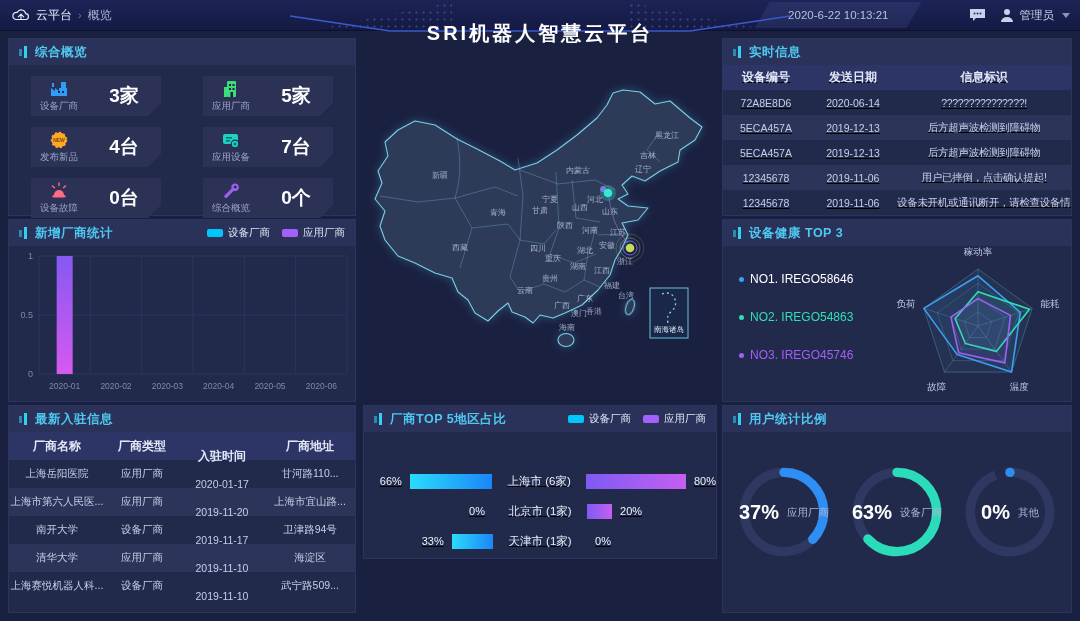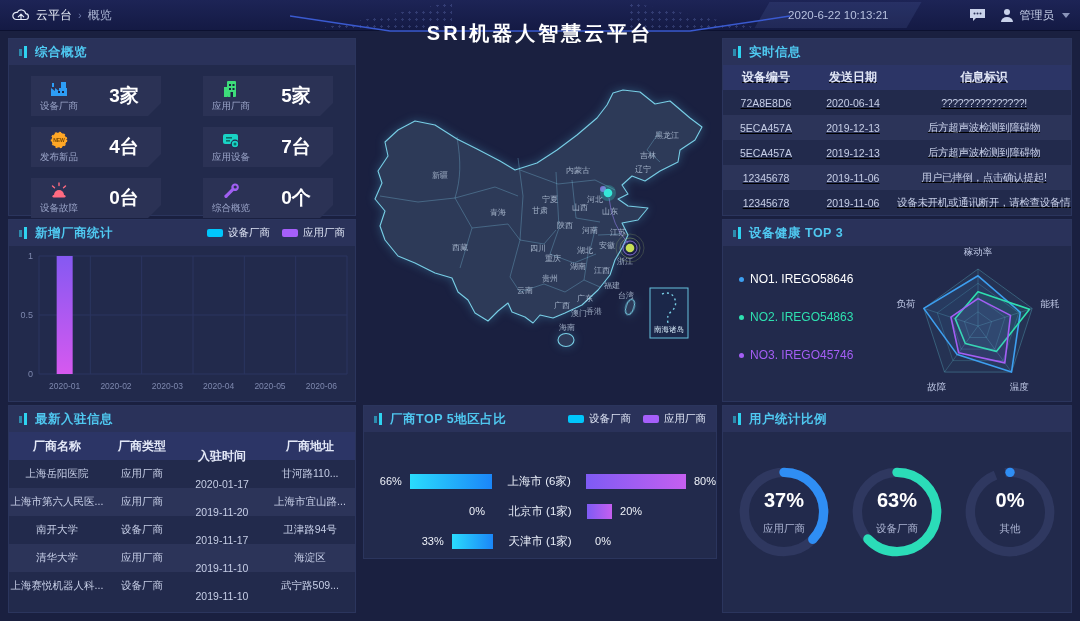--- a/index.html
+++ b/index.html
@@ -60,26 +60,26 @@
   
   .health-body{display:flex;}
   .hlist{width:142px;padding:26px 0 0 16px;}
   .hitem{display:flex;align-items:center;gap:6px;margin-bottom:24px;font-size:12px;cursor:pointer;}
   .hdot{width:5px;height:5px;border-radius:50%;}
   
   .donuts{display:flex;justify-content:space-evenly;align-items:center;padding-top:28px;}
   .donut-item{position:relative;width:104px;height:104px;display:flex;align-items:center;justify-content:center;}
   .track{fill:none;stroke:#2f3860;stroke-width:9;}
   .arc{fill:none;stroke-width:9;stroke-linecap:round;}
-  .donut-text{position:absolute;inset:0;display:flex;flex-direction:column;align-items:center;justify-content:center;gap:8px;}
+  .donut-text{position:absolute;inset:0;display:flex;flex-direction:row;align-items:center;justify-content:center;gap:8px;}
   .donut-pct{color:#fff;font-size:20px;font-weight:bold;}
   .donut-sub{color:#aeb6d4;font-size:10.5px;margin-top:2px;}
   
   .t-rows{padding-top:34px;}
-  .t-row{display:flex;align-items:center;height:30px;}
+  .t-row{display:flex;align-items:center;height:30px;text-decoration:underline;}
   .t-left{width:148px;display:flex;justify-content:flex-end;align-items:center;gap:8px;}
   .t-right{width:148px;display:flex;justify-content:flex-start;align-items:center;gap:8px;}
   .t-left .bar{height:15px;background:linear-gradient(90deg,#2adcfd,#1b86f8);display:inline-block;}
   .t-right .bar{height:15px;background:linear-gradient(90deg,#7e5bf4,#c55ff0);display:inline-block;}
   .t-val{color:#eef1f8;font-size:11px;}
   .t-center{width:108px;text-align:center;color:#e8edf8;font-size:11.5px;}
   
   .map-wrap{position:absolute;left:360px;top:30px;width:360px;height:375px;}
   .land{fill:#2d3a58;stroke:#79cfe6;stroke-width:1.1;stroke-linejoin:round;
         filter:drop-shadow(0 0 5px rgba(90,190,230,.30));}

